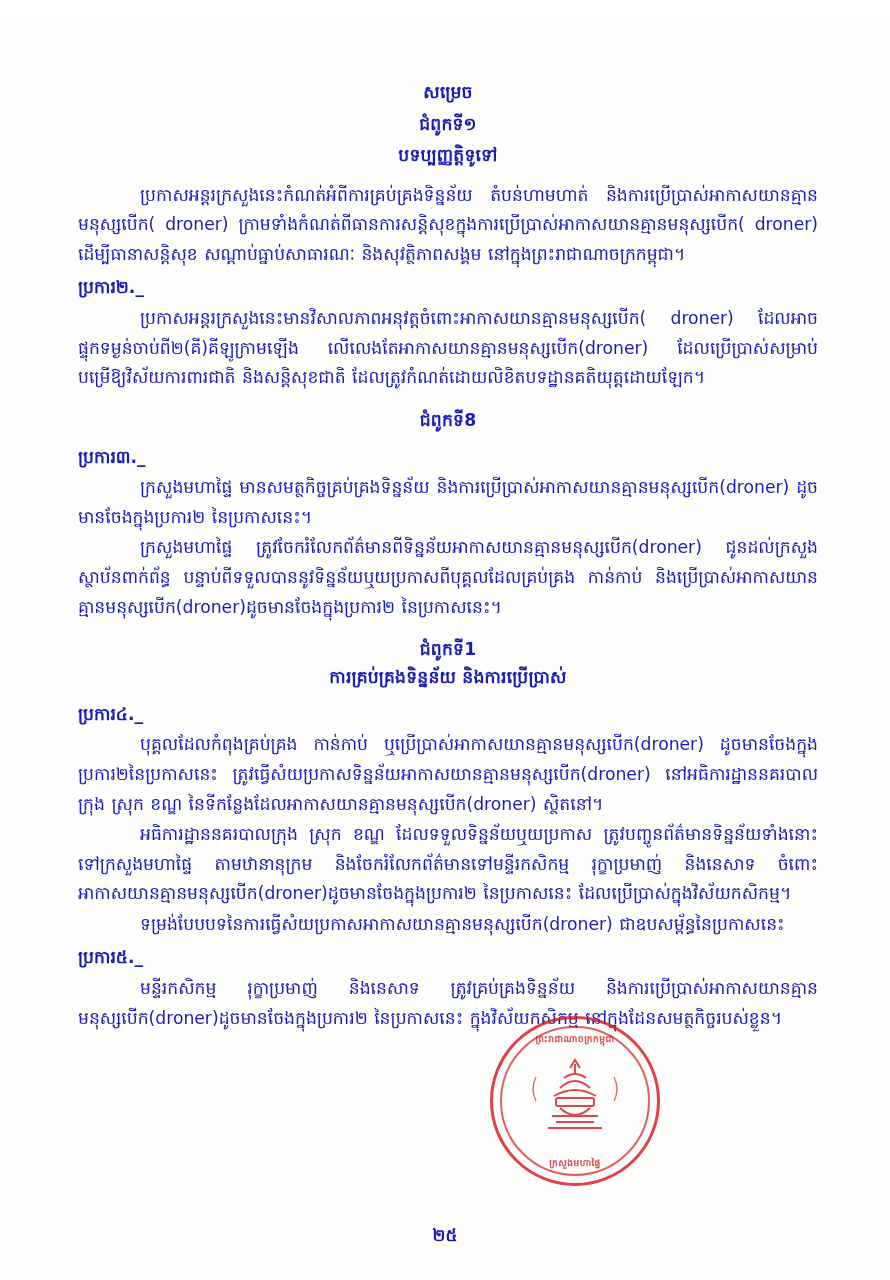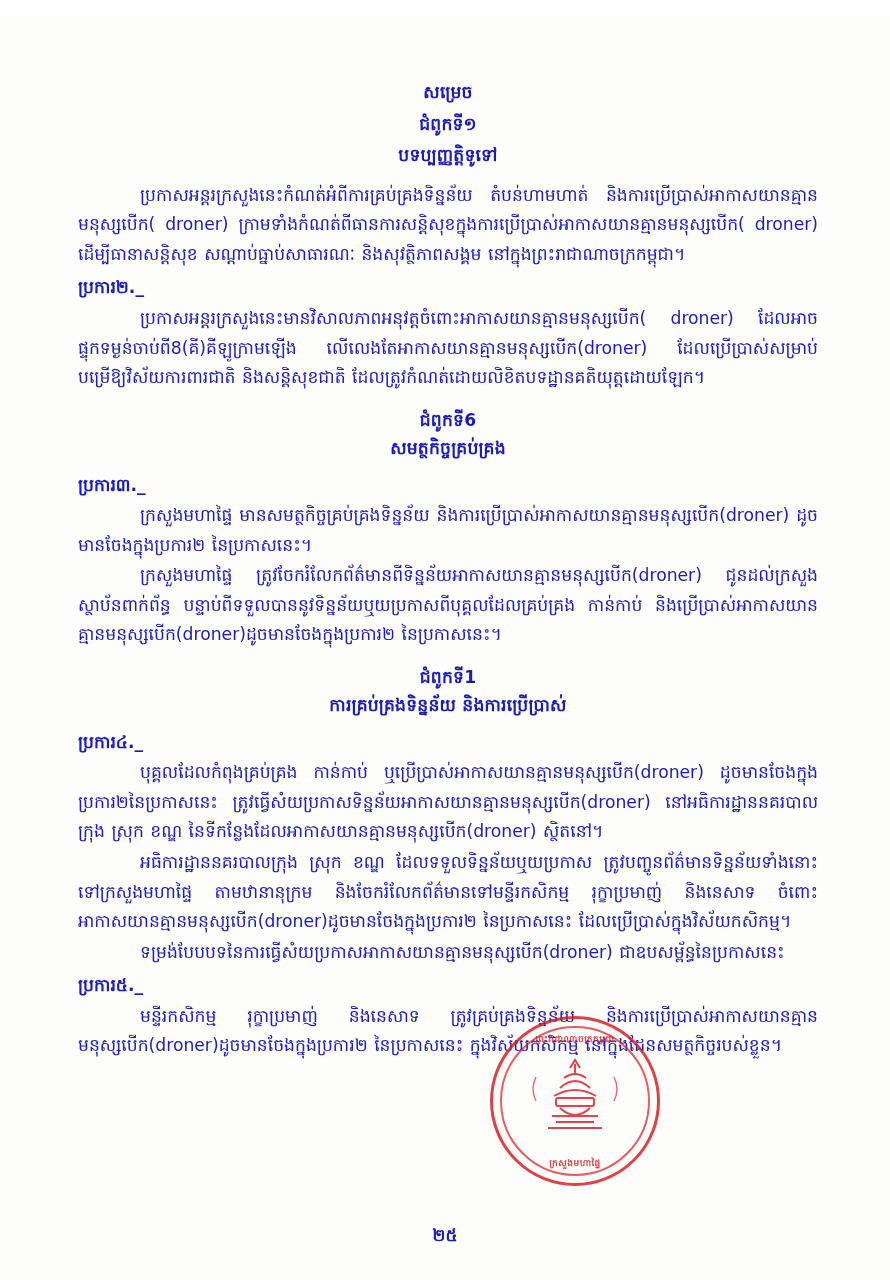--- a/index.html
+++ b/index.html
@@ -112,25 +112,24 @@
 
   <div class="doc">
 
     <div class="center title-1">សម្រេច</div>
     <div class="center title-2">ជំពូកទី១</div>
     <div class="center title-3">បទប្បញ្ញត្តិទូទៅ</div>
 
     <p class="para">ប្រកាសអន្តរក្រសួងនេះកំណត់អំពីការគ្រប់គ្រងទិន្នន័យ តំបន់ហាមហាត់ និងការប្រើប្រាស់អាកាសយានគ្មានមនុស្សបើក( droner) ក្រាមទាំងកំណត់ពីធានការសន្តិសុខក្នុងការប្រើប្រាស់អាកាសយានគ្មានមនុស្សបើក( droner) ដើម្បីធានាសន្តិសុខ សណ្តាប់ធ្នាប់សាធារណៈ និងសុវត្ថិភាពសង្គម នៅក្នុងព្រះរាជាណាចក្រកម្ពុជា។</p>
 
     <span class="article-label">ប្រការ២._</span>
-    <p class="para">ប្រកាសអន្តរក្រសួងនេះមានវិសាលភាពអនុវត្តចំពោះអាកាសយានគ្មានមនុស្សបើក( droner) ដែលអាចផ្ទុកទម្ងន់ចាប់ពី8(គី)គីឡូក្រាមឡើង លើលេងតែអាកាសយានគ្មានមនុស្សបើក(droner) ដែលប្រើប្រាស់សម្រាប់បម្រើឱ្យវិស័យការពារជាតិ និងសន្តិសុខជាតិ ដែលត្រូវកំណត់ដោយលិខិតបទដ្ឋានគតិយុត្តដោយឡែក។</p>
+    <p class="para">ប្រកាសអន្តរក្រសួងនេះមានវិសាលភាពអនុវត្តចំពោះអាកាសយានគ្មានមនុស្សបើក( droner) ដែលអាចផ្ទុកទម្ងន់ចាប់ពី២(គី)គីឡូក្រាមឡើង លើលេងតែអាកាសយានគ្មានមនុស្សបើក(droner) ដែលប្រើប្រាស់សម្រាប់បម្រើឱ្យវិស័យការពារជាតិ និងសន្តិសុខជាតិ ដែលត្រូវកំណត់ដោយលិខិតបទដ្ឋានគតិយុត្តដោយឡែក។</p>
 
     <div class="heading-block">
-      <div class="center">ជំពូកទី6</div>
-      <div class="center">សមត្ថកិច្ចគ្រប់គ្រង</div>
+      <div class="center">ជំពូកទី8</div>
     </div>
 
     <span class="article-label">ប្រការ៣._</span>
     <p class="para">ក្រសួងមហាផ្ទៃ មានសមត្ថកិច្ចគ្រប់គ្រងទិន្នន័យ និងការប្រើប្រាស់អាកាសយានគ្មានមនុស្សបើក(droner) ដូចមានចែងក្នុងប្រការ២ នៃប្រកាសនេះ។</p>
     <p class="para">ក្រសួងមហាផ្ទៃ ត្រូវចែករំលែកព័ត៌មានពីទិន្នន័យអាកាសយានគ្មានមនុស្សបើក(droner) ជូនដល់ក្រសួងស្ថាប័នពាក់ព័ន្ធ បន្ទាប់ពីទទួលបាននូវទិន្នន័យឬយប្រកាសពីបុគ្គលដែលគ្រប់គ្រង កាន់កាប់ និងប្រើប្រាស់អាកាសយានគ្មានមនុស្សបើក(droner)ដូចមានចែងក្នុងប្រការ២ នៃប្រកាសនេះ។</p>
 
     <div class="heading-block">
       <div class="center">ជំពូកទី1</div>
       <div class="center">ការគ្រប់គ្រងទិន្នន័យ និងការប្រើប្រាស់</div>
     </div>

